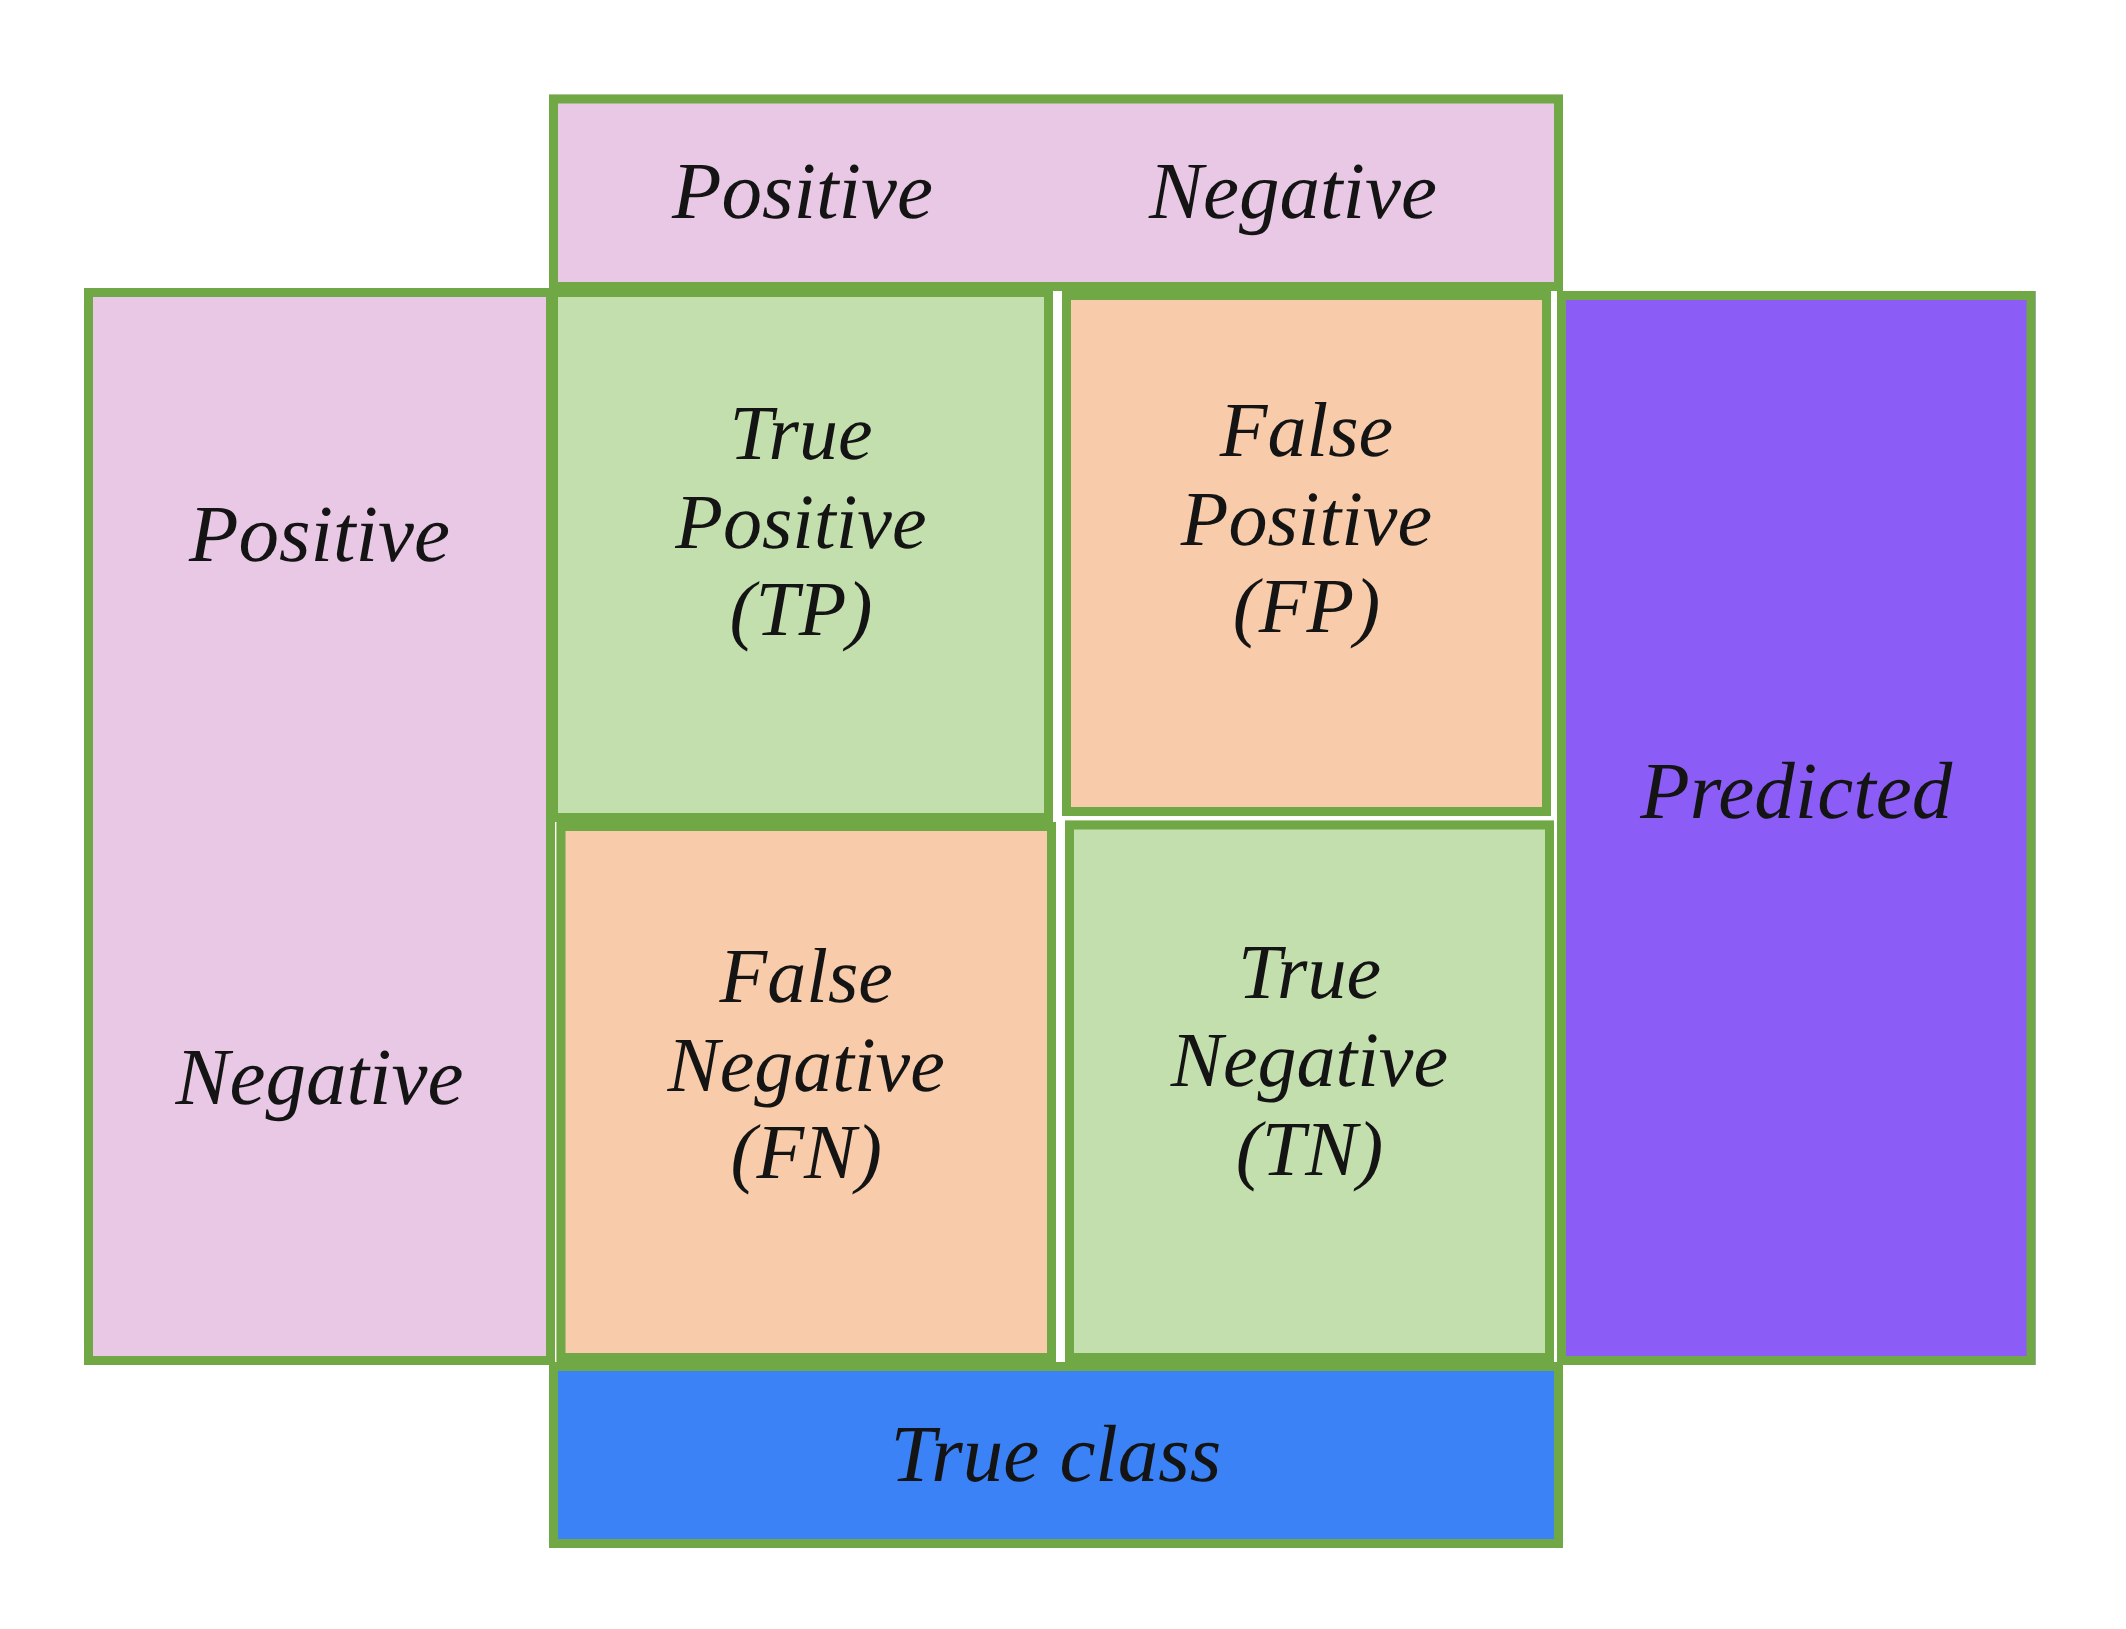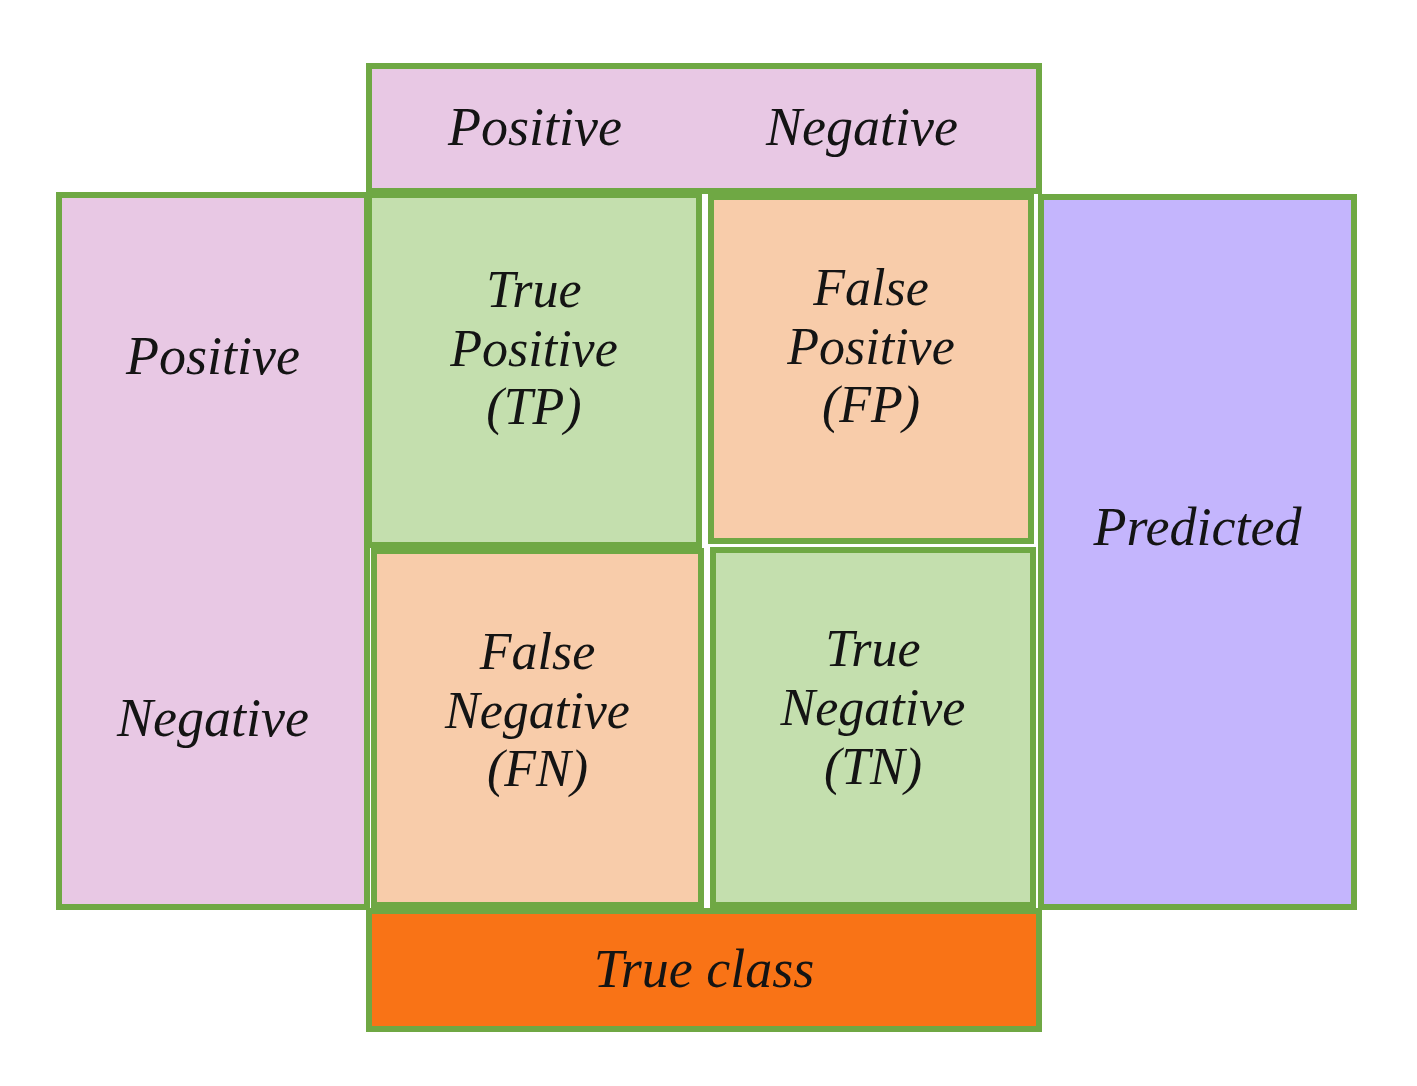--- a/index.html
+++ b/index.html
@@ -92,33 +92,33 @@
     background: #C4DFAE;
     padding-bottom: 38px;
   }
 
   
   #predicted-class {
     left: 1038px;
     top: 194px;
     width: 319px;
     height: 716px;
-    background: #c4b5fd;
+    background: #8b5cf6;
     font-size: 54px;
     padding-bottom: 48px;
   }
   #predicted-class .ln { display: block; }
 
   
   #true-class {
     left: 366px;
     top: 908px;
     width: 676px;
     height: 124px;
-    background: #f97316;
+    background: #3b82f6;
     font-size: 54px;
   }
 </style>
 </head>
 <body>
 
 <div id="canvas">
 
   <div class="box" id="header-strip">
     <span class="hdr col0">Positive</span>

